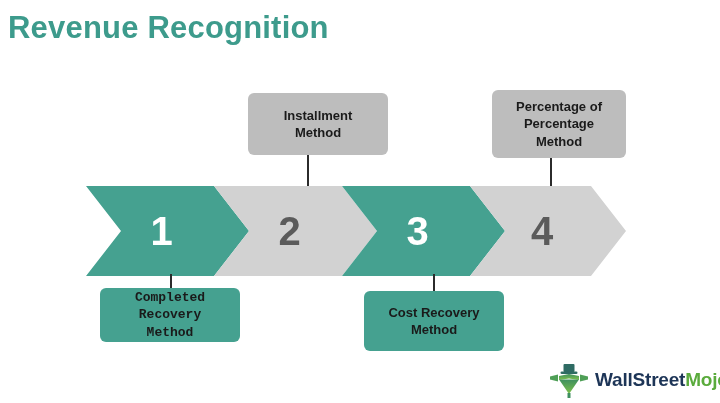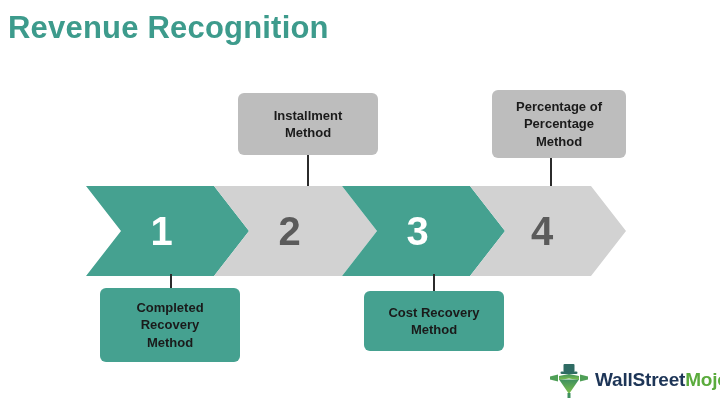--- a/index.html
+++ b/index.html
@@ -103,37 +103,38 @@
     font-size: 13px;
     font-weight: bold;
     line-height: 1.32;
     color: #1a1a1a;
     padding: 6px 8px;
   }
   .callout-gray { background: #bdbdbd; }
   .callout-teal { background: #45a190; }
 
   .box-installment {
-    left: 238px;
+    left: 248px;
     top: 93px;
     width: 140px;
     height: 62px;
   }
   .box-percentage {
     left: 484px;
     top: 90px;
     width: 134px;
     height: 68px;
     margin-left: 8px;
   }
   .box-completed {
     left: 100px;
     top: 288px;
     width: 140px;
-    height: 74px;
+    height: 54px;
+    font-family: Liberation Mono, monospace;
   }
   .box-costrecovery {
     left: 364px;
     top: 291px;
     width: 140px;
     height: 60px;
     text-align: center;
   }
 
   

